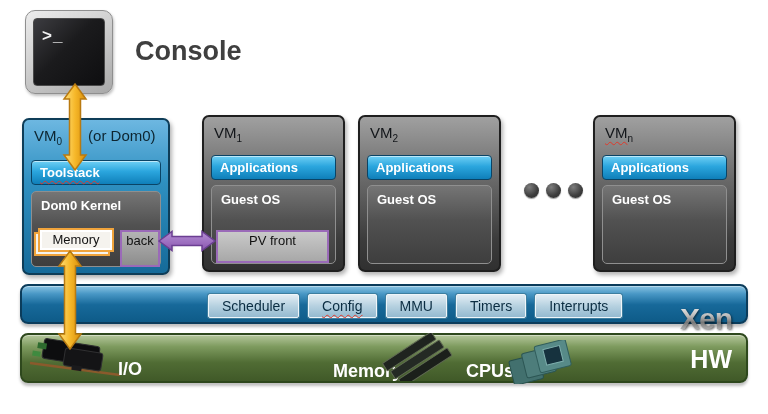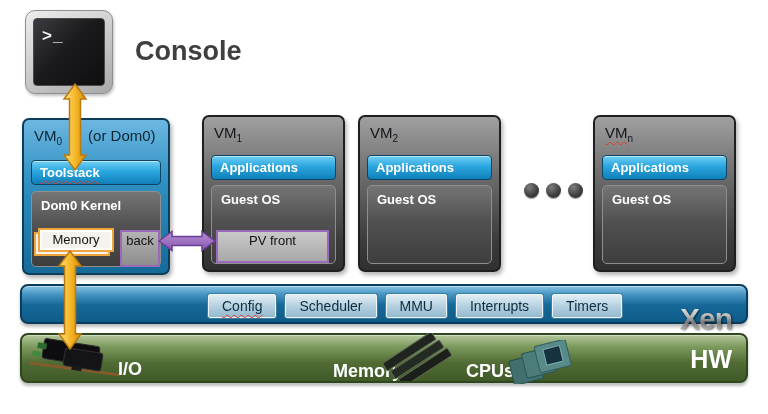--- a/index.html
+++ b/index.html
@@ -198,25 +198,25 @@
       <span class="squiggle"><span>VM</span><sub>n</sub></span>
     </div>
     <div class="btn-blue">Applications</div>
     <div class="inner-dark">
       <div class="inner-label">Guest OS</div>
     </div>
   </div>
 
   <div class="xenbar">
     <div class="modules">
+      <span class="module">Scheduler</span>
       <span class="module squiggle">Config</span>
-      <span class="module">Scheduler</span>
       <span class="module">MMU</span>
+      <span class="module">Timers</span>
       <span class="module">Interrupts</span>
-      <span class="module">Timers</span>
     </div>
     <div class="xen-logo">Xen</div>
   </div>
 
   <div class="hwbar">
 
     <svg class="icon-io" width="100" height="50" viewBox="0 0 100 50">
       <path d="M4 28 L94 40" stroke="#8a5a2c" stroke-width="2.5" fill="none"></path>
       <g transform="rotate(9 48 24)">
         <rect x="16" y="8" width="56" height="20" rx="3" fill="#0d0d0f" stroke="#2e2e30"></rect>

